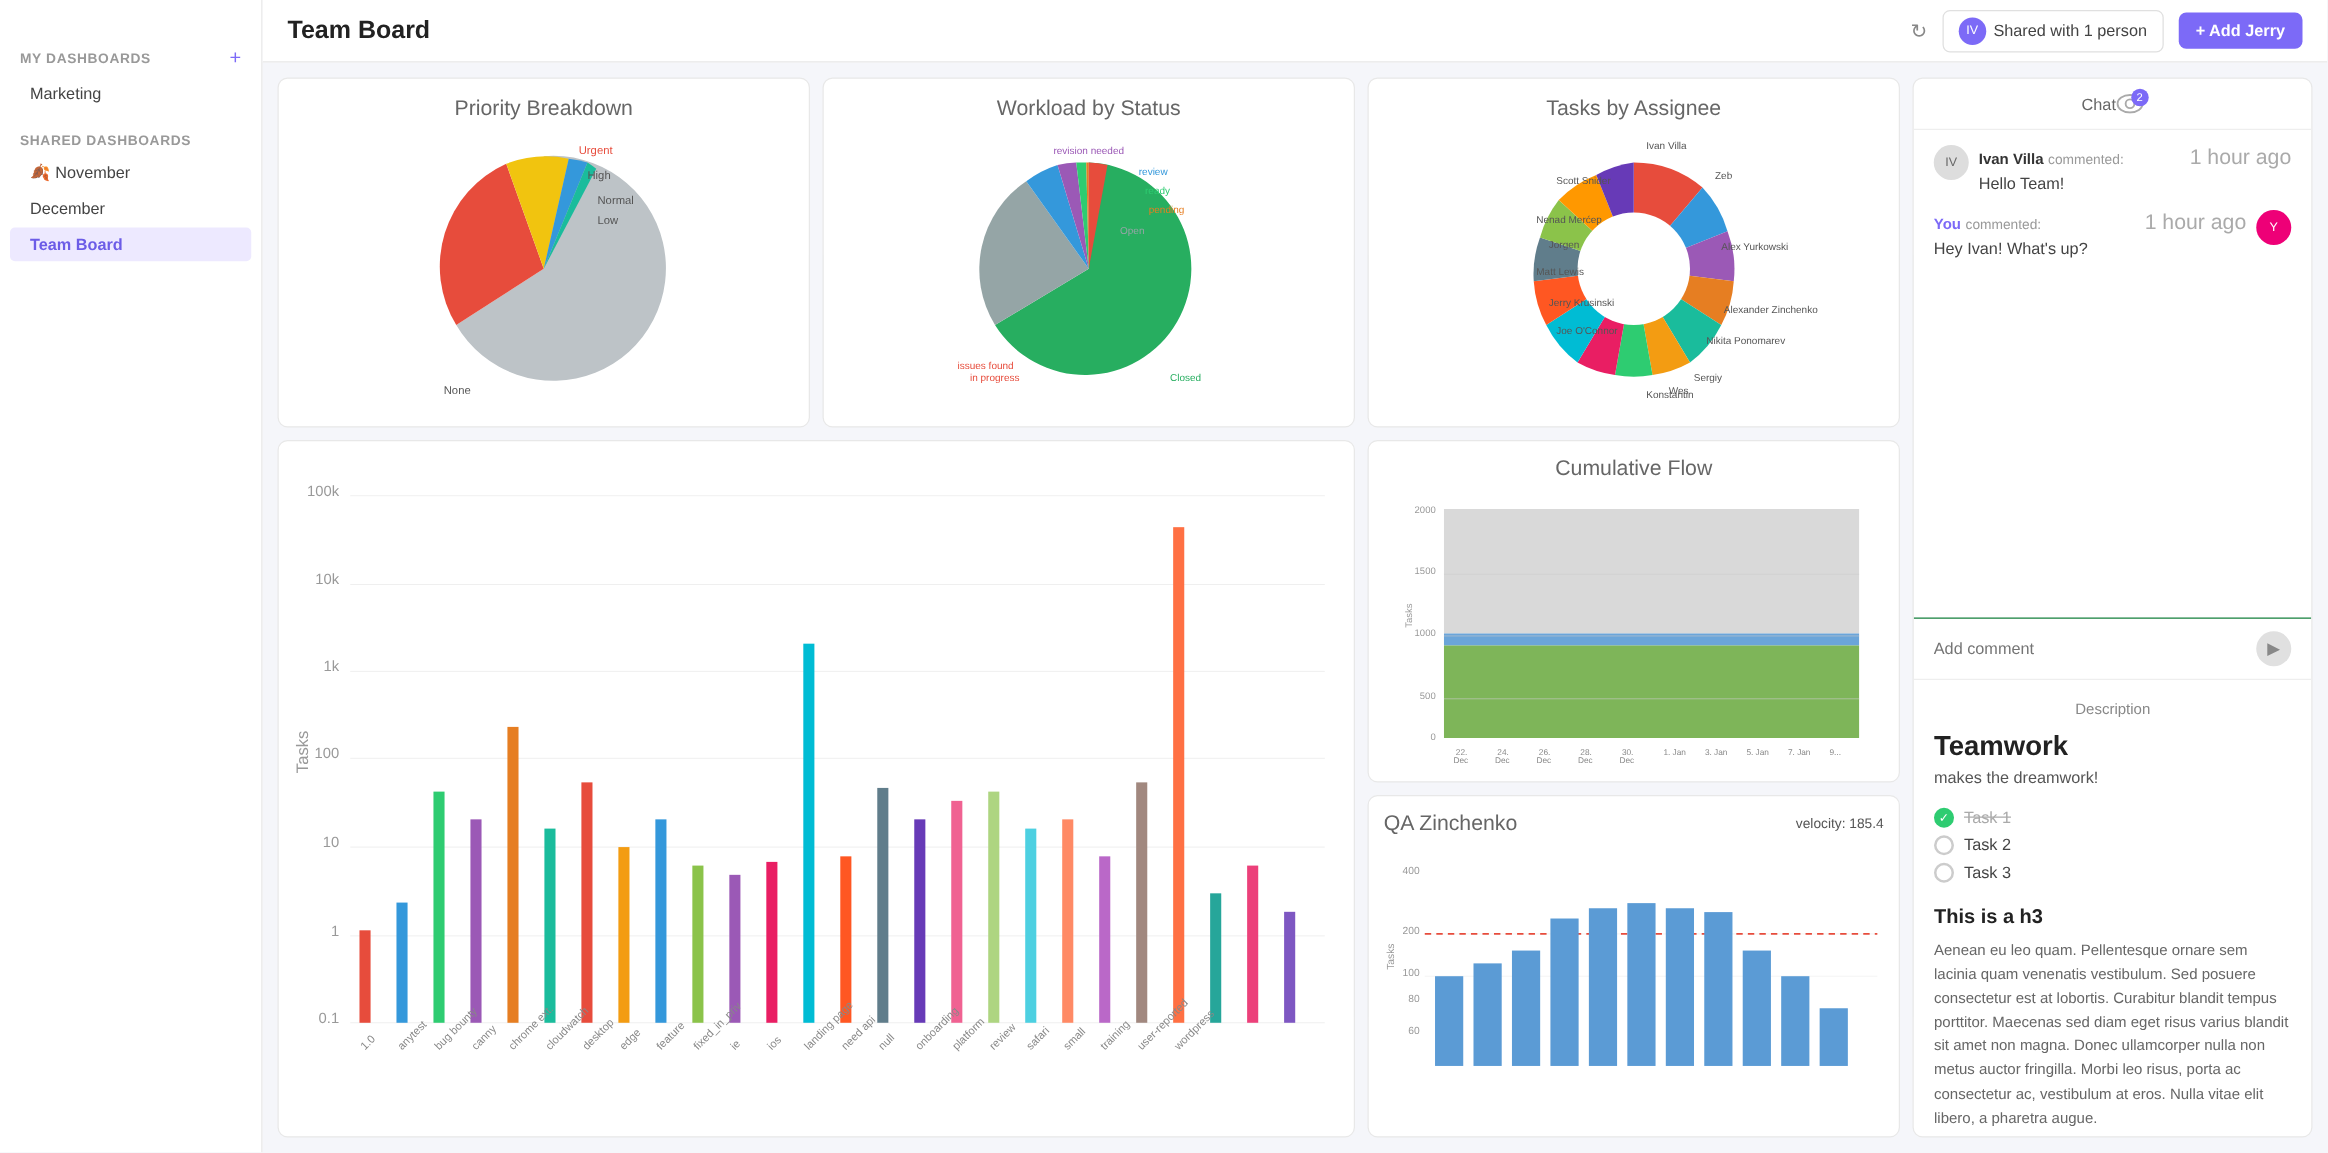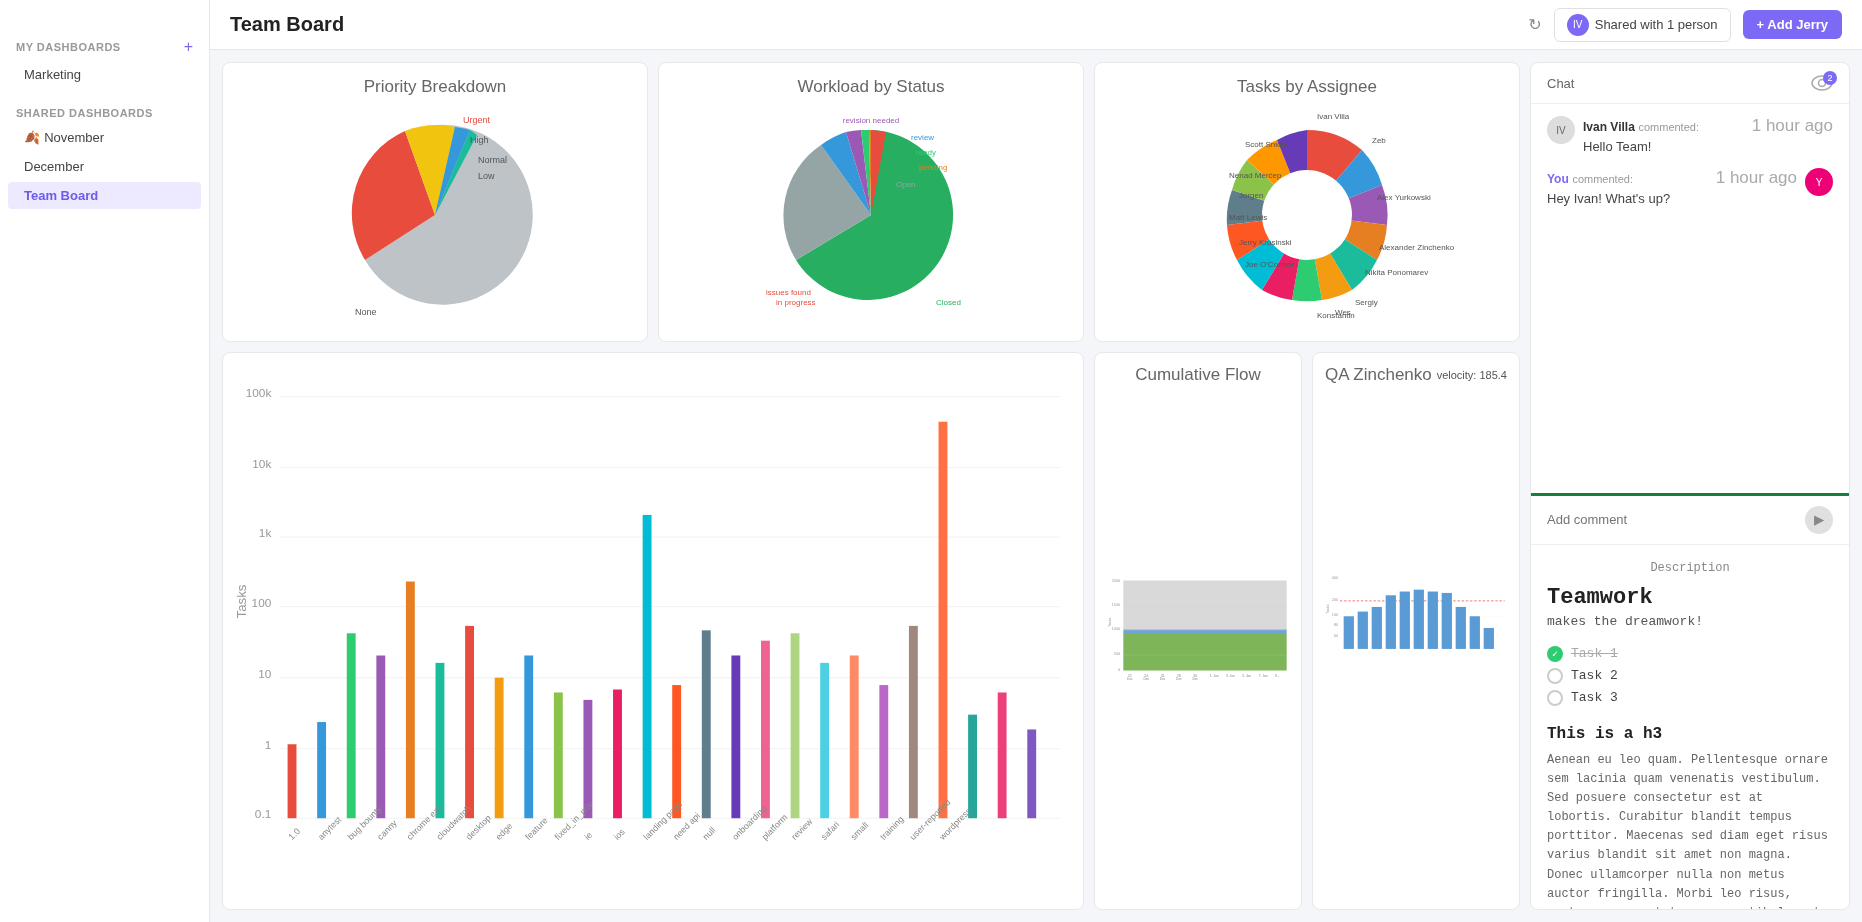--- a/index.html
+++ b/index.html
@@ -26,33 +26,33 @@
     .add-widget-btn { background: #7c6af7; color: #fff; border: none; border-radius: 6px; padding: 7px 14px; cursor: pointer; font-size: 13px; font-weight: 600; }
 
     
     #dashboard { flex: 1; overflow-y: auto; padding: 12px; display: grid; grid-template-columns: 1fr 1fr 1fr 320px; grid-template-rows: 280px 1fr; gap: 10px; }
 
     .widget { background: #fff; border-radius: 8px; border: 1px solid #e8e8e8; padding: 14px; position: relative; overflow: hidden; }
     .widget-title { font-size: 17px; color: #666; text-align: center; margin-bottom: 8px; }
 
     
     #chat-panel { grid-column: 4; grid-row: 1 / 3; background: #fff; border-radius: 8px; border: 1px solid #e8e8e8; display: flex; flex-direction: column; overflow: hidden; }
-    .chat-header { padding: 12px 16px; border-bottom: 1px solid #eee; font-size: 13px; color: #666; text-align: center; display: flex; align-items: center; justify-content: space-between; }
+    .chat-header { padding: 12px 16px; border-bottom: 1px solid #eee; font-size: 13px; color: #666; text-align: center; display: flex; align-items: center; justify-content: center; }
     .chat-eye-badge { position: relative; display: inline-flex; align-items: center; }
     .chat-eye-badge .badge { position: absolute; top: -4px; right: -4px; background: #7c6af7; color: #fff; border-radius: 50%; width: 14px; height: 14px; font-size: 9px; display: flex; align-items: center; justify-content: center; }
     .chat-messages { flex: 1; overflow-y: auto; padding: 12px 16px; display: flex; flex-direction: column; gap: 14px; }
     .chat-msg { display: flex; gap: 8px; align-items: flex-start; }
     .msg-avatar-placeholder { width: 28px; height: 28px; border-radius: 50%; background: #ddd; display: flex; align-items: center; justify-content: center; font-size: 10px; color: #666; flex-shrink: 0; }
     .msg-avatar-you { width: 28px; height: 28px; border-radius: 50%; background: #e07; display: flex; align-items: center; justify-content: center; font-size: 10px; color: #fff; flex-shrink: 0; }
     .msg-body { flex: 1; }
     .msg-meta { display: flex; align-items: center; justify-content: space-between; margin-bottom: 3px; }
     .msg-author { font-size: 12px; font-weight: 600; color: #333; }
     .msg-time { font-size: 17px; color: #aaa; }
     .msg-text { font-size: 13px; color: #444; }
-    .chat-input-area { border-top: 3px solid #15803d; padding: 10px 16px; display: flex; align-items: center; gap: 8px; }
+    .chat-input-area { border-top: 1px solid #15803d; padding: 10px 16px; display: flex; align-items: center; gap: 8px; }
     .chat-input { flex: 1; border: none; outline: none; font-size: 13px; color: #888; background: transparent; }
     .chat-send-btn { background: #e0e0e0; border: none; border-radius: 50%; width: 28px; height: 28px; cursor: pointer; display: flex; align-items: center; justify-content: center; color: #888; }
 
     
     #desc-panel { padding: 16px; overflow-y: auto; }
     .desc-header { font-size: 12px; color: #888; margin-bottom: 10px; text-align: center; }
     .desc-title { font-size: 22px; font-weight: 700; color: #222; margin-bottom: 4px; }
     .desc-subtitle { font-size: 13px; color: #555; margin-bottom: 14px; }
     .task-list { margin-bottom: 16px; }
     .task-item { display: flex; align-items: center; gap: 8px; padding: 3px 0; font-size: 13px; color: #444; }
@@ -63,21 +63,21 @@
     .desc-body { font-size: 12px; color: #666; line-height: 1.6; }
 
     
     .chart-container { width: 100%; height: calc(100% - 30px); position: relative; }
 
     svg text { font-family: -apple-system, sans-serif; }
 
     #tag-widget { grid-column: 1 / 3; grid-row: 2; } 
 
     
-    #col3-stack { grid-column: 3; grid-row: 2; display: flex; flex-direction: row; gap: 10px; }
+    #col3-stack { grid-column: 3; grid-row: 2; display: flex; flex-direction: column; gap: 10px; }
     .sub-widget { background: #fff; border-radius: 8px; border: 1px solid #e8e8e8; padding: 12px; flex: 1; overflow: hidden; }
 
     .velocity-label { font-size: 11px; color: #555; text-align: right; }
   </style>
 </head>
 <body>
 
 <div id="sidebar">
   <div class="sidebar-section-title">
     <span>MY DASHBOARDS</span>
@@ -242,21 +242,21 @@
             <div class="msg-text">Hey Ivan! What's up?</div>
           </div>
           <div class="msg-avatar-you">Y</div>
         </div>
       </div>
       <div class="chat-input-area">
         <input type="text" class="chat-input" placeholder="Add comment" style="">
         <button class="chat-send-btn">▶</button>
       </div>
 
-      <div style="border-top:1px solid #eee; overflow-y:auto; flex:1;font-family:Liberation Mono, monospace;">
+      <div style="border-top:1px solid #eee; overflow-y:auto; flex:1;">
         <div id="desc-panel">
           <div class="desc-header">Description</div>
           <div class="desc-title">Teamwork</div>
           <div class="desc-subtitle">makes the dreamwork!</div>
           <div class="task-list">
             <div class="task-item">
               <div class="task-check-done">✓</div>
               <span class="task-done-text">Task 1</span>
             </div>
             <div class="task-item">

